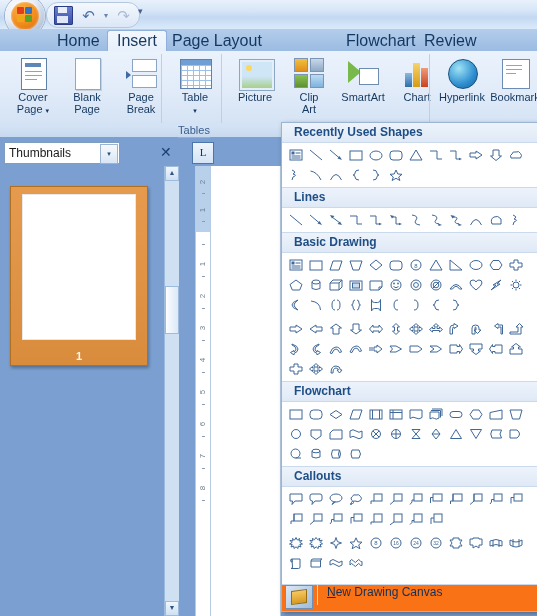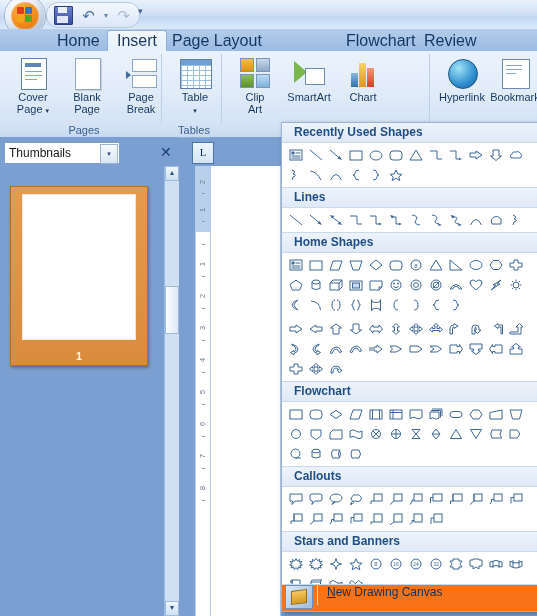--- a/index.html
+++ b/index.html
@@ -246,39 +246,44 @@
         <div class="ic32">
           <div class="ic-pb">
             <i style="top:1px;"></i>
             <i style="top:17px;"></i>
             <span style="position:absolute;left:0;top:13px;width:0;height:0;border:4px solid transparent;border-left:5px solid #3f6ba3;"></span>
           </div>
         </div>
         <div class="lbl">Page<br>Break</div>
       </div>
     </div>
-    <div class="glabel">Pages</div>
     <div class="gsep"></div>
   </div>
 
   <div class="group" style="left:166px;width:56px;">
     <div class="gitems" style="left:2px;">
       <div class="bigbtn">
         <div class="ic32">
             <div class="ic-table" style="position:relative;"></div>
           </div>
         <div class="lbl">Table<br><span style="font-size:7px;">▾</span></div>
       </div>
     </div>
     <div class="glabel">Tables</div>
     <div class="gsep"></div>
   </div>
 
   <div class="group" style="left:226px;width:204px;">
     <div class="gitems" style="left:2px;">
+      <div class="bigbtn">
+        <div class="ic32">
+            <div class="ic-pic" style="position:relative;"></div>
+          </div>
+        <div class="lbl">Picture</div>
+      </div>
       <div class="bigbtn">
         <div class="ic32">
           <div class="ic-clip">
             <s style="background:linear-gradient(to bottom,#f3c13f,#e08f1c);"></s>
             <s style="background:linear-gradient(to bottom,#c8d8ea,#8fa9c6);"></s>
             <s style="background:linear-gradient(to bottom,#8cc153,#5e9130);"></s>
             <s style="background:linear-gradient(to bottom,#bcdcf5,#7fb2dc);"></s>
           </div>
         </div>
         <div class="lbl">Clip<br>Art</div>
@@ -555,21 +560,21 @@
           </svg>
         </div>
       <div class="shp">
           <svg width="14" height="12">
             <path d="M4 1 Q9 3 5 5 Q10 6 5 8 L4 11" fill="none" stroke="#3f6897"></path>
           </svg>
         </div>
     </div>
   </div>
 
-  <div class="sec-head">Home Shapes</div>
+  <div class="sec-head">Basic Drawing</div>
   <div class="rows">
     <div class="srow">
       <div class="shp">
           <svg width="14" height="12">
             <rect x="1" y="1" width="12" height="10" fill="none" stroke="#3f6897"></rect>
             <rect x="2.5" y="2.5" width="3" height="3" fill="#3f6897"></rect>
             <line x1="6.5" y1="4" x2="11.5" y2="4" stroke="#3f6897"></line>
             <line x1="2.5" y1="7" x2="11.5" y2="7" stroke="#3f6897"></line>
             <line x1="2.5" y1="9" x2="11.5" y2="9" stroke="#3f6897"></line>
           </svg>
@@ -1198,21 +1203,20 @@
         </div>
       <div class="shp">
           <svg width="14" height="12">
             <rect x="5" y="1" width="8" height="8" fill="none" stroke="#3f6897"></rect>
             <polyline points="5,5 2,5 2,11" fill="none" stroke="#3f6897"></polyline>
           </svg>
         </div>
     </div>
   </div>
 
-  <div class="sec-head">Stars and Banners</div>
   <div class="rows">
     <div class="srow">
       <div class="shp">
           <svg width="14" height="12">
             <path d="M7 0.5 L8.3 3 L10.5 1.5 L10 4 L13 3.5 L11 5.5 L13.5 7 L10.8 7.5 L12 10 L9.3 9 L9 11.5 L7 9.8 L5 11.5 L4.7 9 L2 10 L3.2 7.5 L0.5 7 L3 5.5 L1 3.5 L4 4 L3.5 1.5 L5.7 3Z" fill="none" stroke="#3f6897"></path>
           </svg>
         </div>
       <div class="shp">
           <svg width="14" height="12">
             <path d="M7 0.5 L8.6 2.6 L10.8 1.3 L10.2 3.8 L13.2 3.2 L11.3 5.3 L13.5 6.8 L11 7.6 L12.2 10 L9.5 9.2 L9.2 11.6 L7.2 9.9 L5 11.5 L4.6 9.1 L2 10 L3.3 7.6 L0.6 6.9 L2.8 5.3 L0.9 3.3 L3.9 3.9 L3.4 1.4 L5.5 2.7Z" fill="none" stroke="#3f6897"></path>

